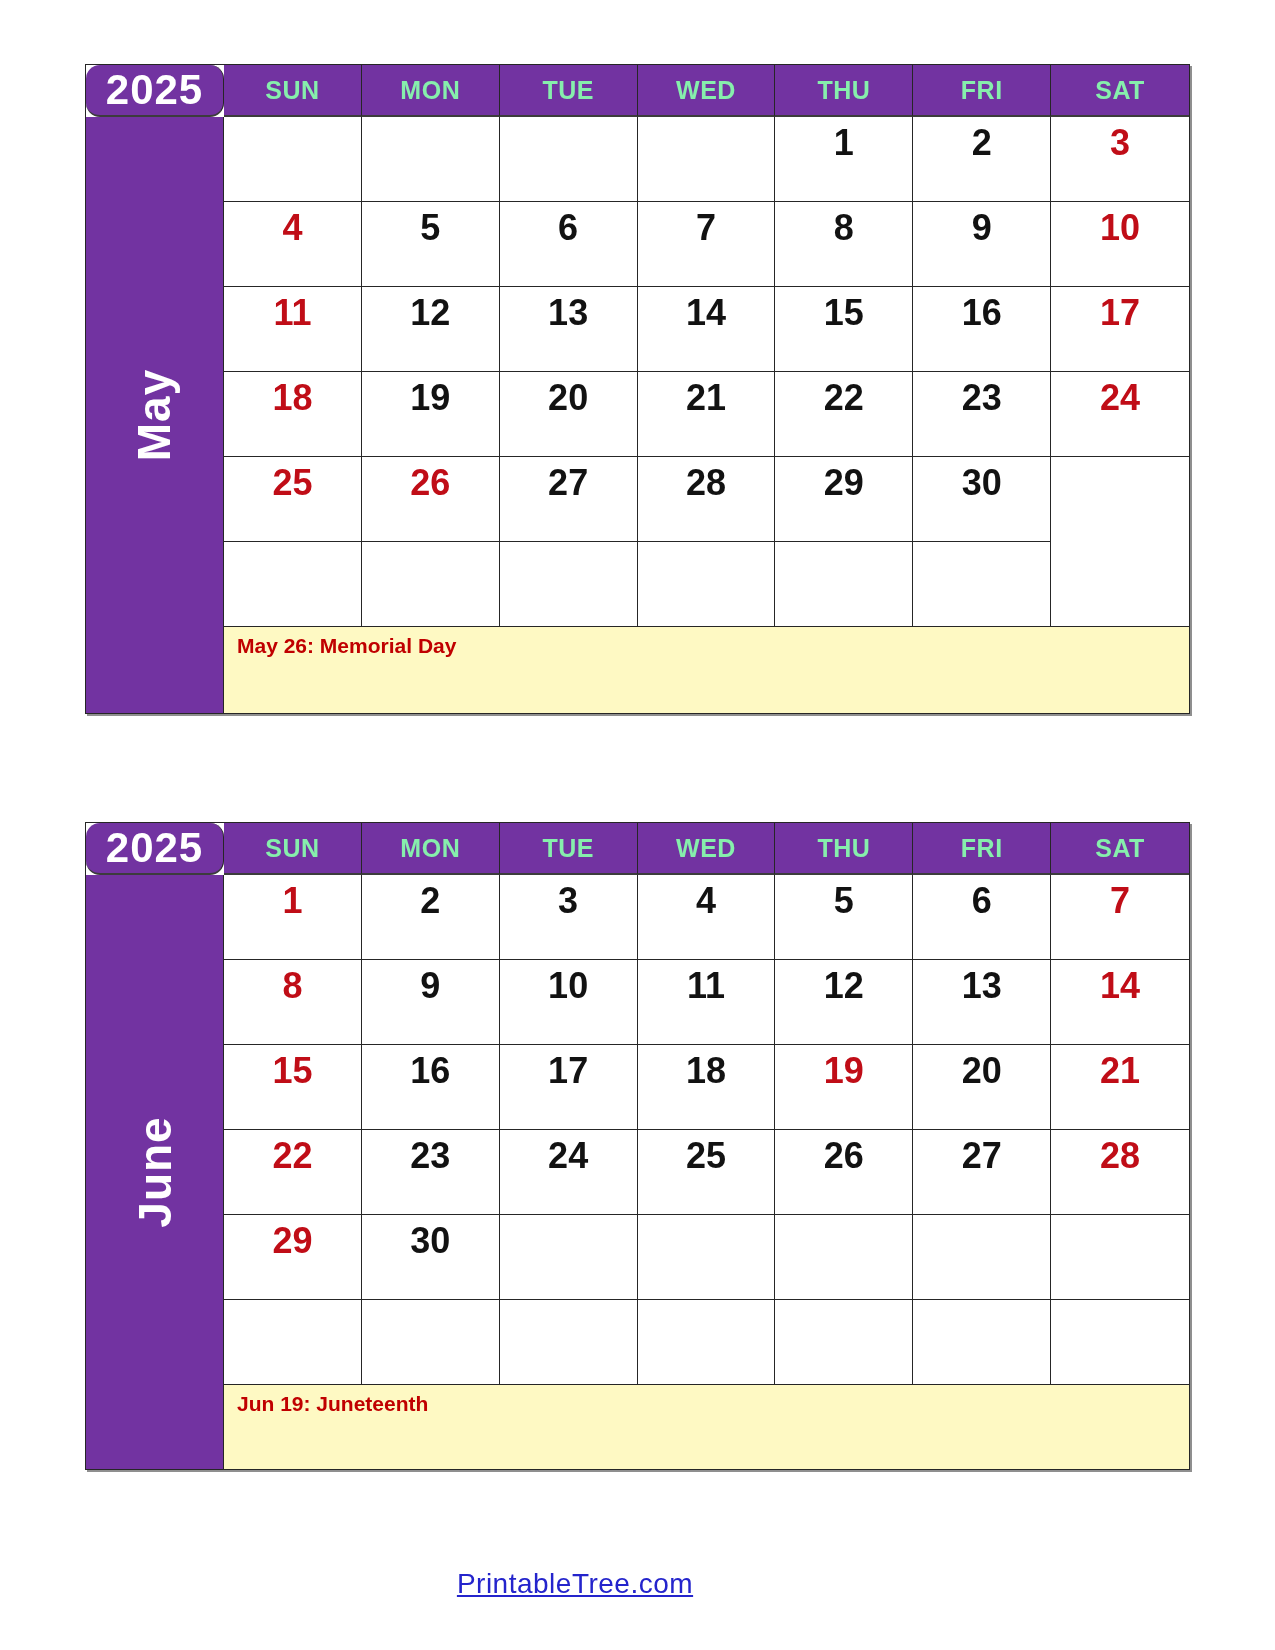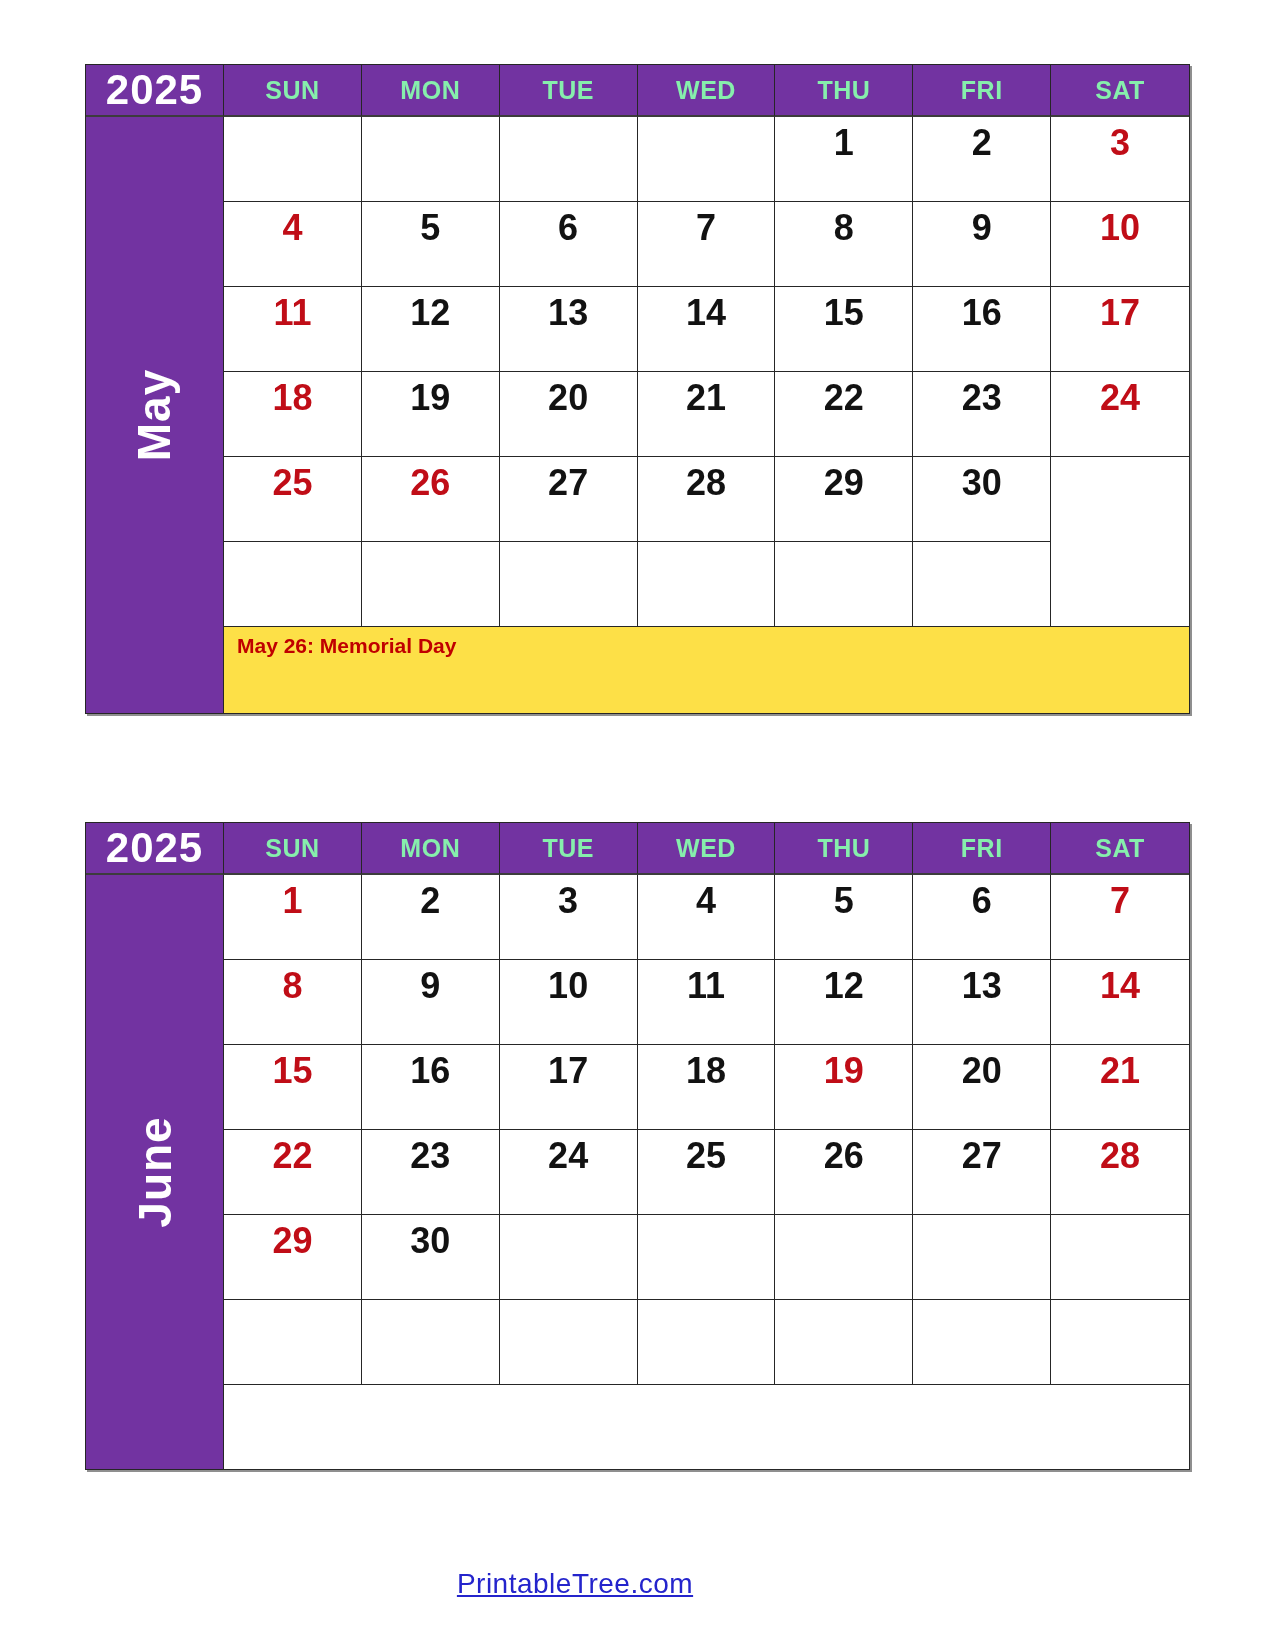--- a/index.html
+++ b/index.html
@@ -31,20 +31,21 @@
   .may .grid{grid-template-rows:52px repeat(6,85px) 86px;}
   .june .grid{grid-template-rows:52px repeat(6,85px) 84px;}
 
   .ycell{
     grid-row:1;grid-column:1;
     background:var(--purple);color:#fff;
     display:flex;align-items:center;justify-content:center;
     font-size:42px;font-weight:700;letter-spacing:1px;
     border-right:1px solid var(--grid-line);
     border-bottom:2px solid #3C3C3C;
+    border-radius:14px;
   }
   .hcell{
     background:var(--purple);color:#86efac;
     display:flex;align-items:center;justify-content:center;
     font-size:25px;font-weight:700;letter-spacing:0.5px;
     border-right:1px solid var(--grid-line);
     border-bottom:2px solid #3C3C3C;
   }
   .hcell.last-col{border-right:none;}
 
@@ -66,21 +67,21 @@
     border-bottom:1px solid var(--grid-line);
     text-align:center;padding-top:4px;
     font-size:36px;font-weight:700;line-height:1.2;
     color:var(--date-black);
   }
   .cell.last-col{border-right:none;}
   .cell.red{color:var(--date-red);}
 
   .holiday{
     grid-row:8;grid-column:2 / 9;
-    background:#fde047;text-align:left;
+    background:#fef9c3;text-align:left;
     padding:7px 10px 0 13px;
     font-size:21px;font-weight:700;color:var(--holiday-red);
   }
 
   .footer{position:absolute;left:0;top:1568px;width:1150px;text-align:center;}
   .site-link{
     display:inline-block;color:var(--link-blue);
     font-size:28px;font-weight:400;letter-spacing:0.5px;
     text-decoration:underline;cursor:pointer;
   }
@@ -147,20 +148,21 @@
         <div class="cell last-col" style="grid-area: 7 / 8;"></div>
       </div>
   </section>
 
   <section class="calendar june">
     <div class="grid">
       <div class="ycell">2025</div>
       <div class="sidebar">
         <span class="month-label">June</span>
       </div>
+      <div class="holiday">Jun 19: Juneteenth</div>
     <div class="hcell" style="grid-area: 1 / 2;">SUN</div>
         <div class="hcell" style="grid-area: 1 / 3;">MON</div>
         <div class="hcell" style="grid-area: 1 / 4;">TUE</div>
         <div class="hcell" style="grid-area: 1 / 5;">WED</div>
         <div class="hcell" style="grid-area: 1 / 6;">THU</div>
         <div class="hcell" style="grid-area: 1 / 7;">FRI</div>
         <div class="hcell last-col" style="grid-area: 1 / 8;">SAT</div>
         <div class="cell red" style="grid-area: 2 / 2;">1</div>
         <div class="cell" style="grid-area: 2 / 3;">2</div>
         <div class="cell" style="grid-area: 2 / 4;">3</div>

